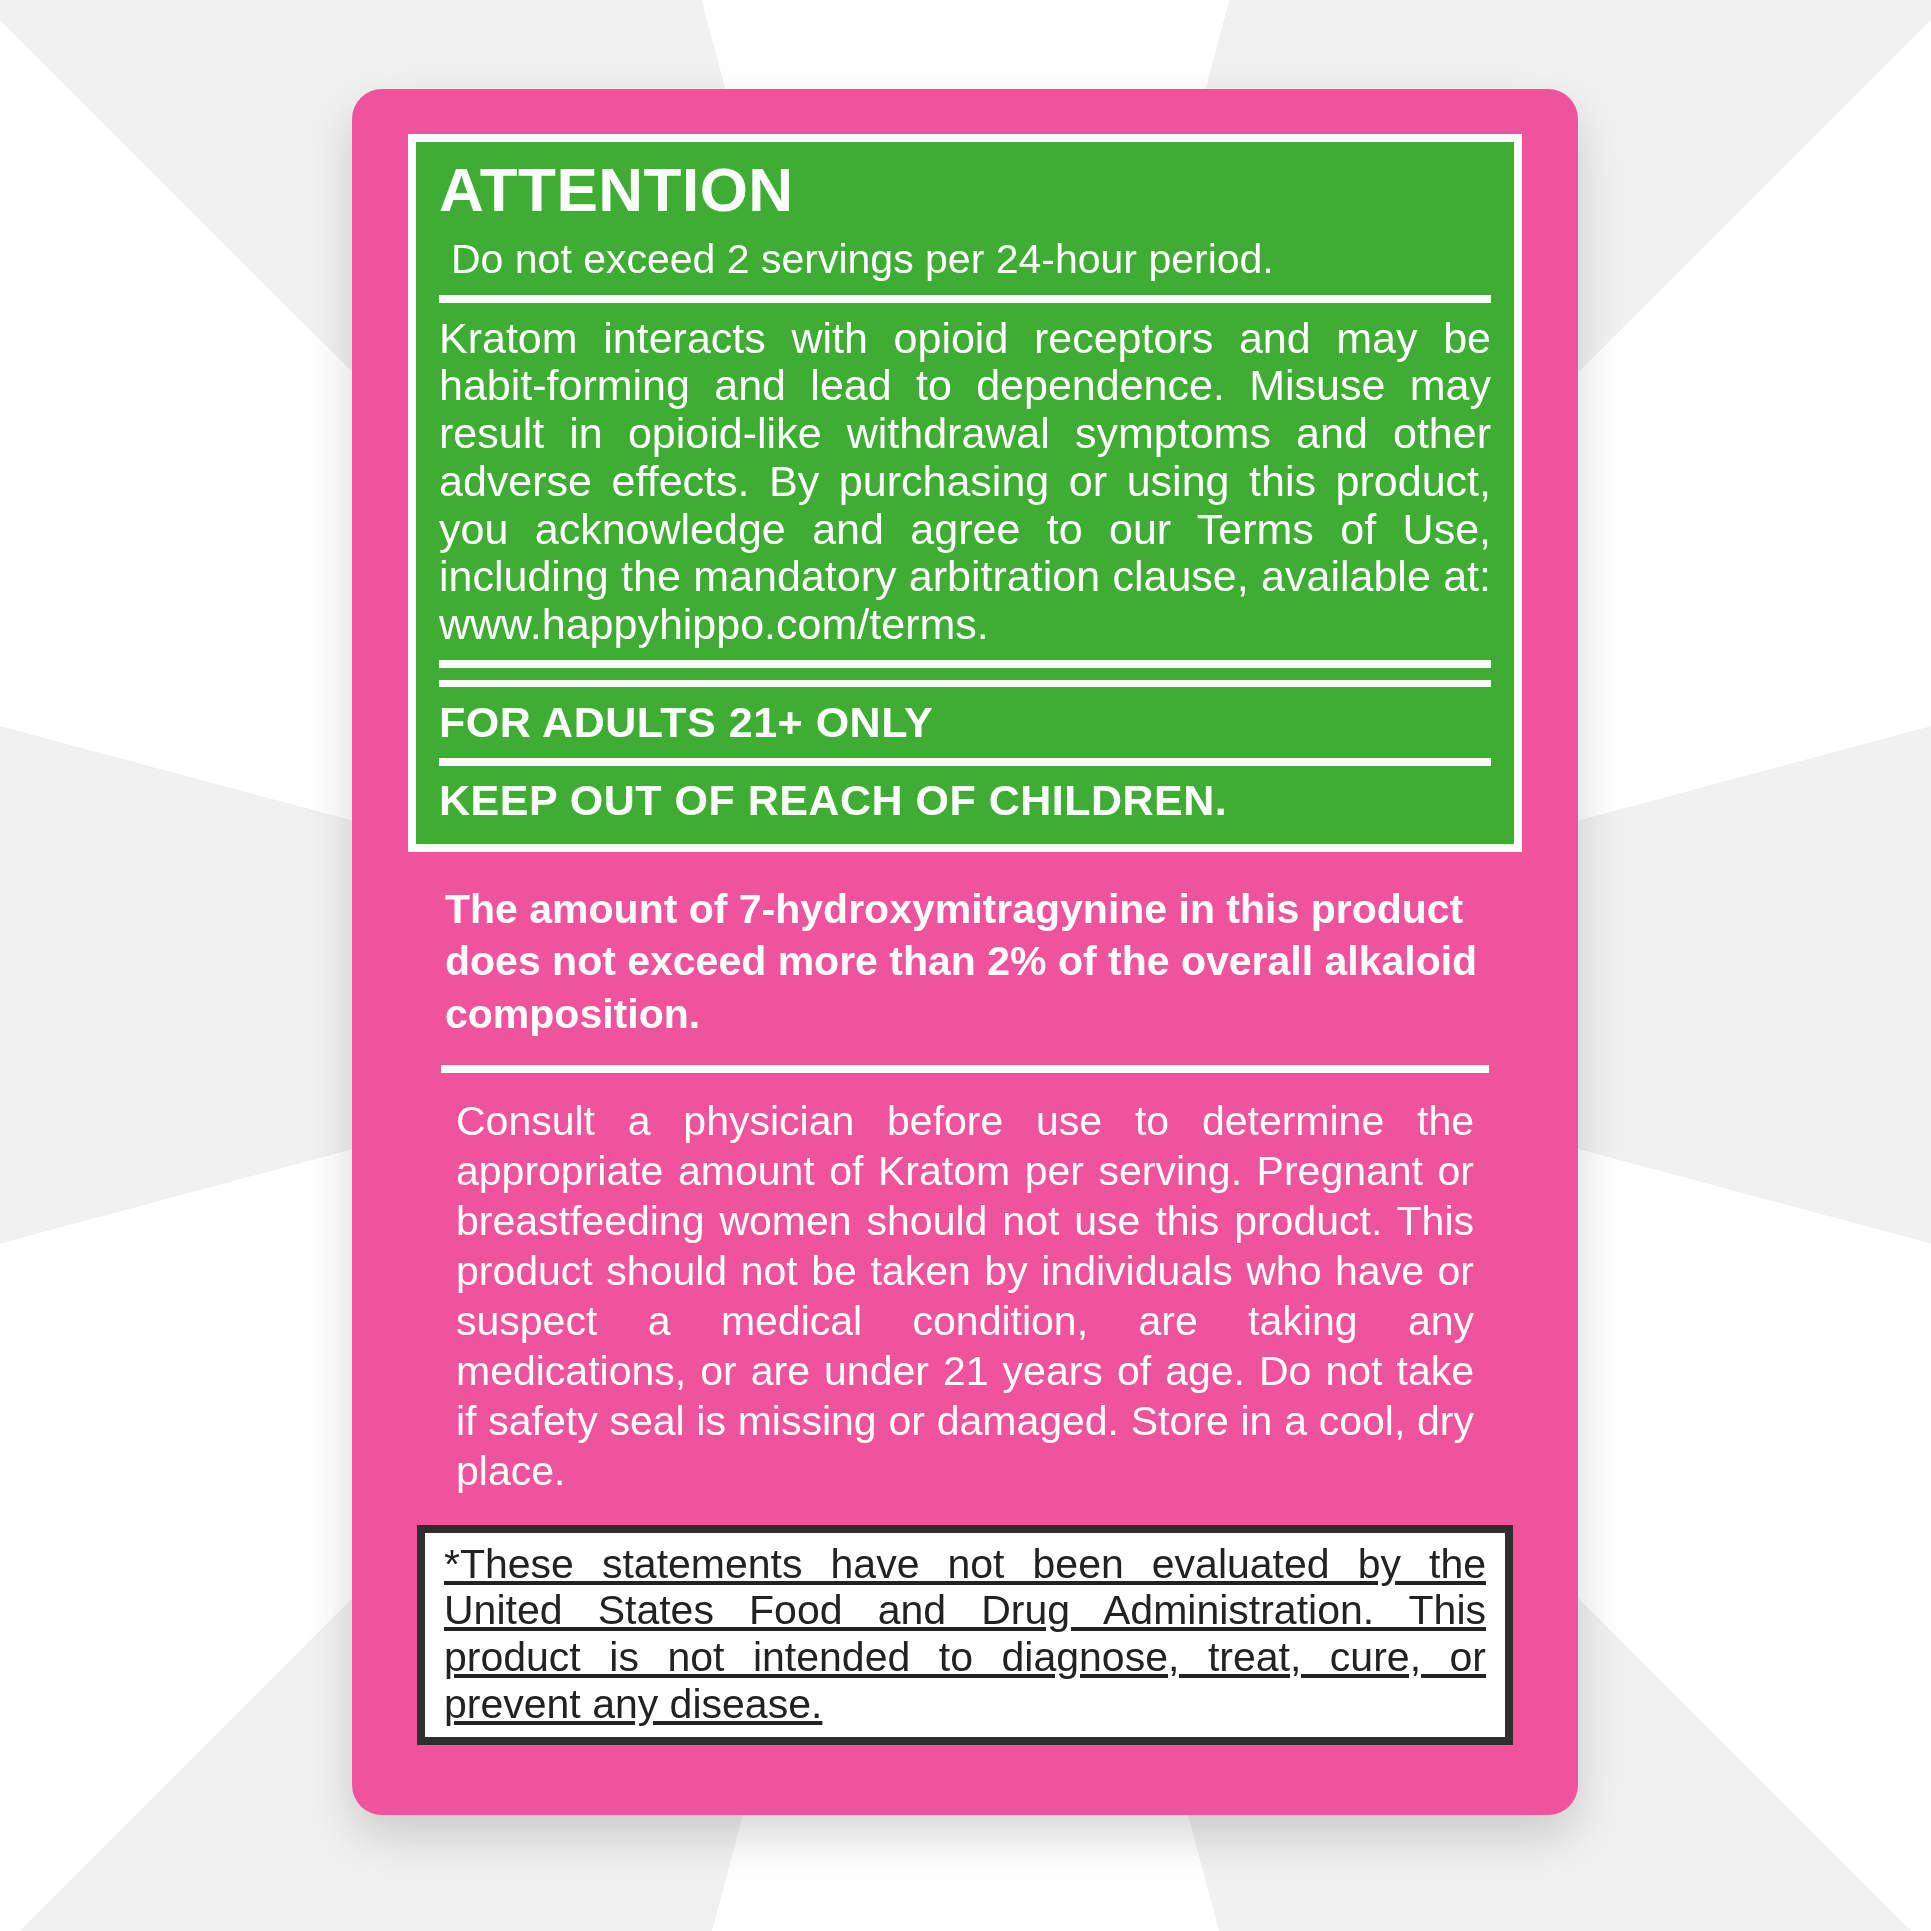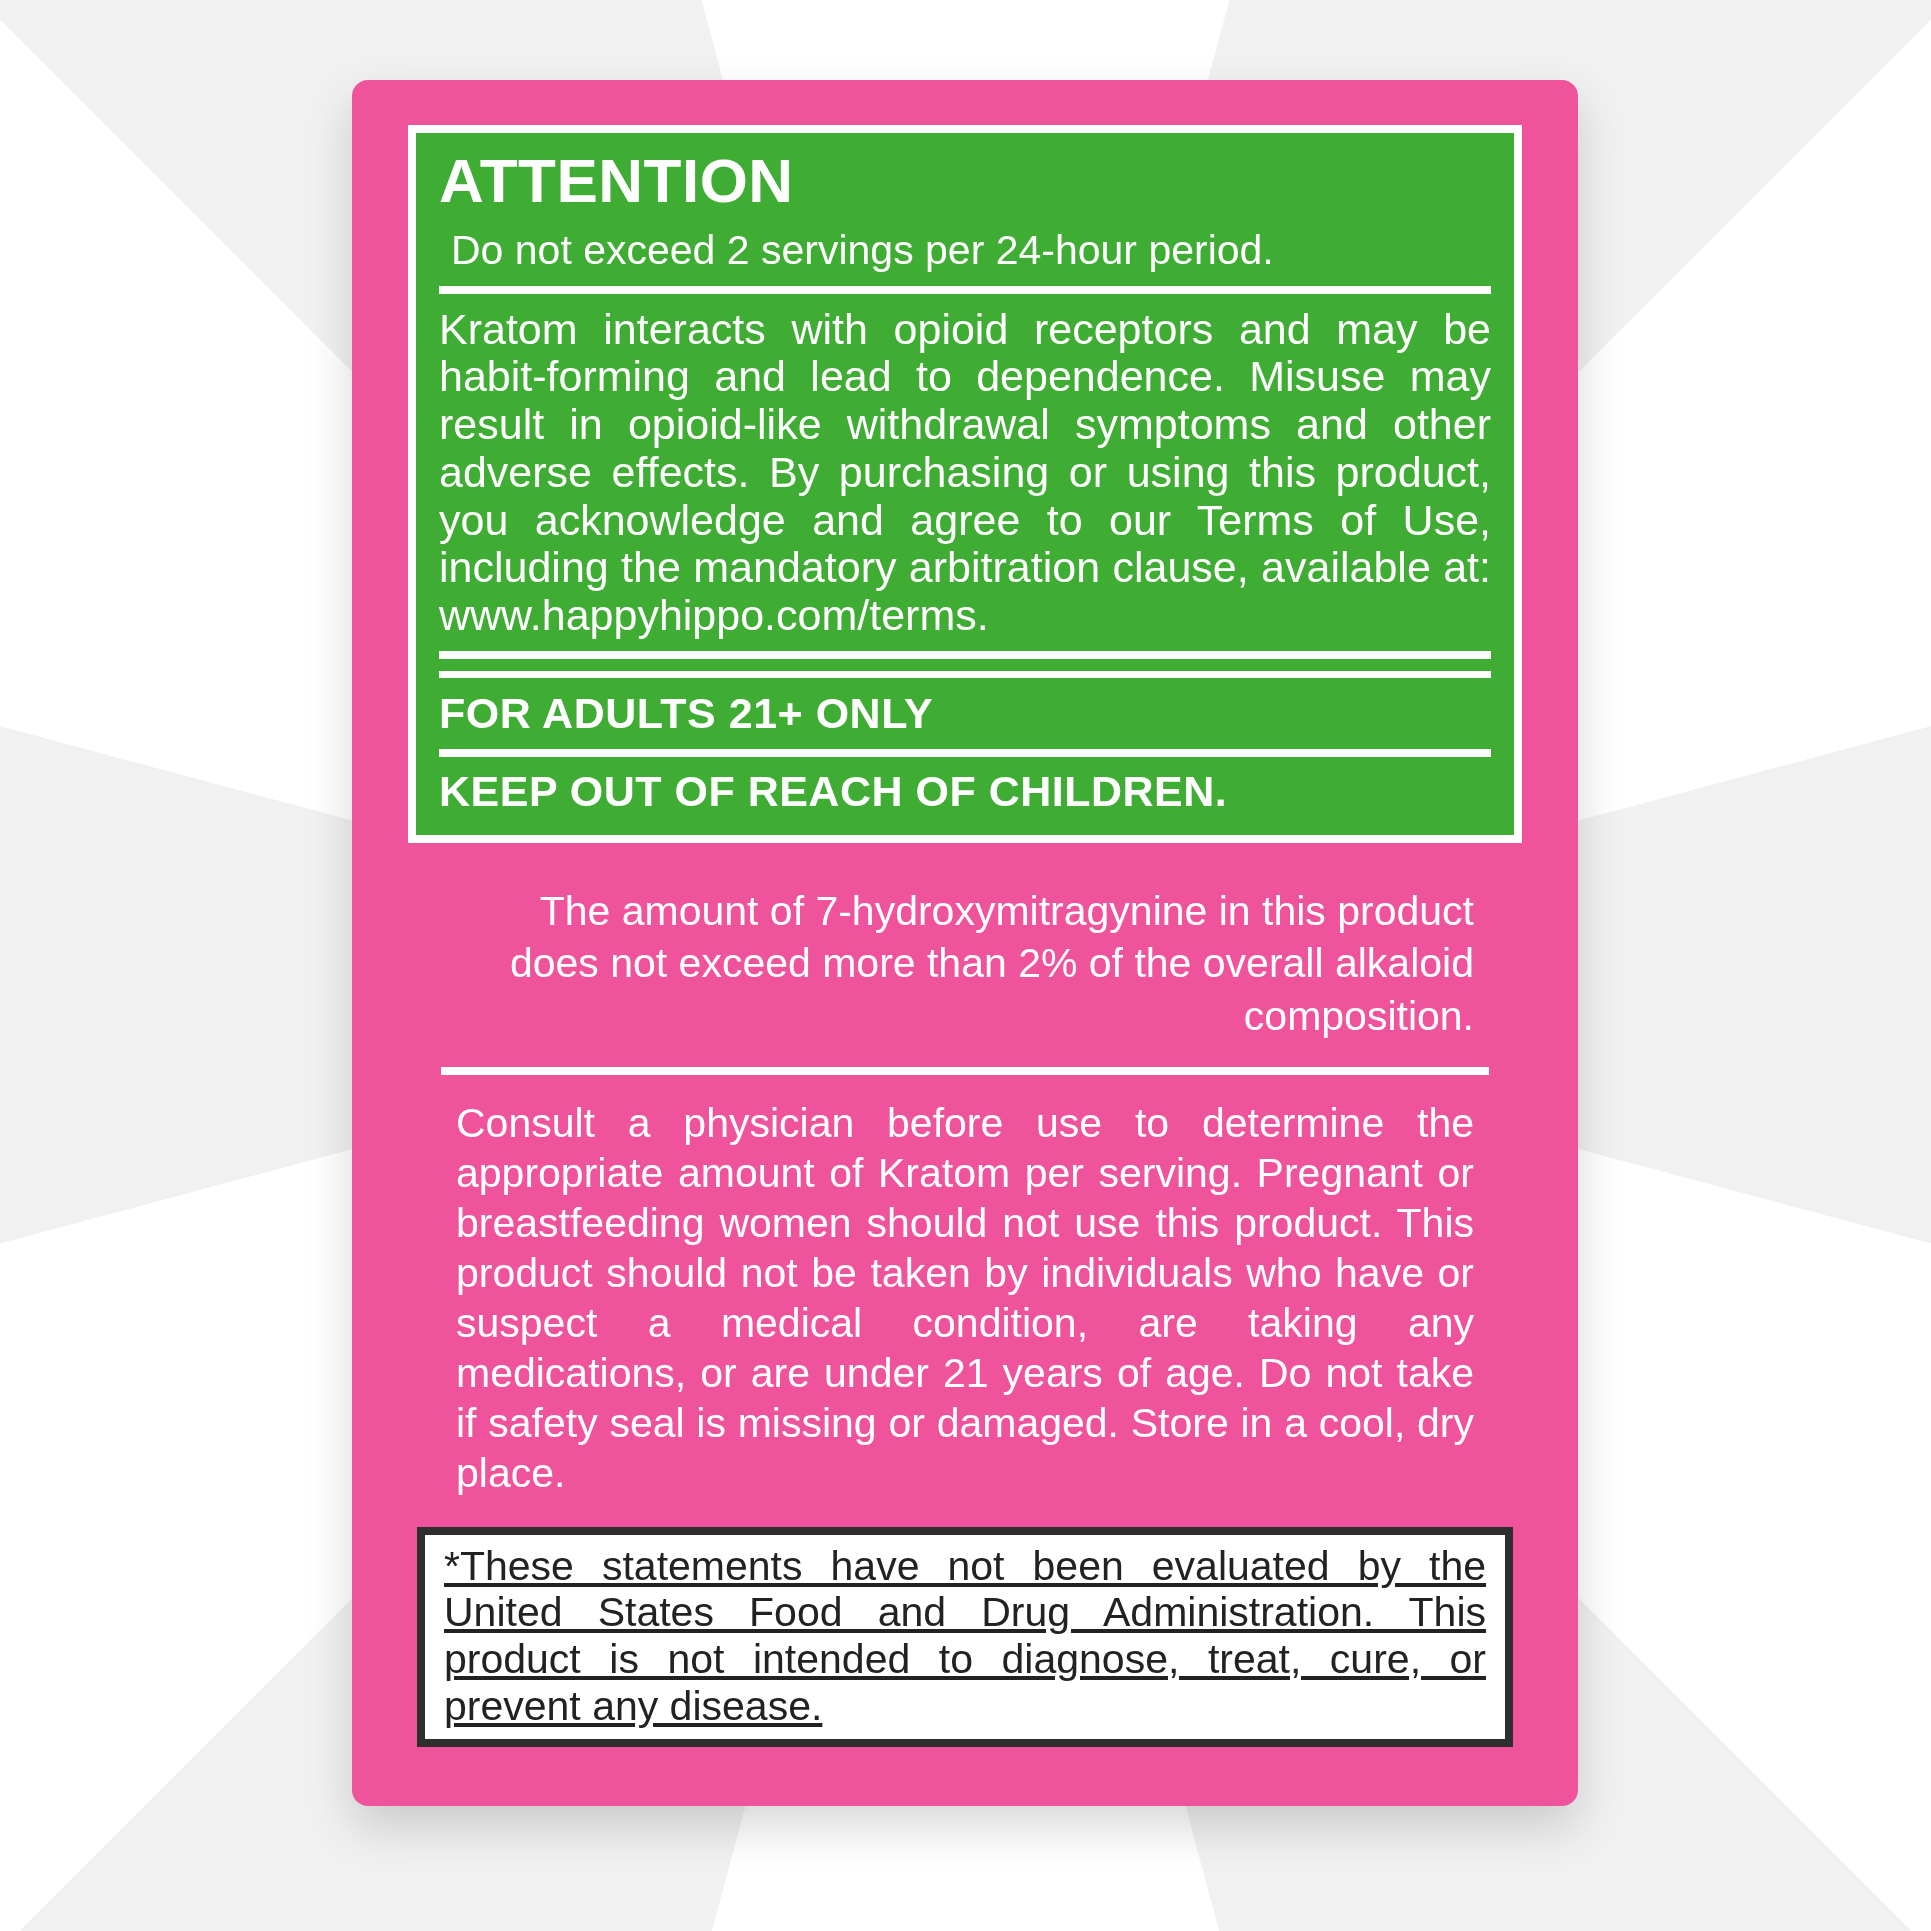--- a/index.html
+++ b/index.html
@@ -22,24 +22,24 @@
       conic-gradient(from 195deg at 50% 51%,
         var(--ray-dark) 0deg 30deg,  var(--ray-light) 30deg 60deg,
         var(--ray-dark) 60deg 90deg, var(--ray-light) 90deg 120deg,
         var(--ray-dark) 120deg 150deg, var(--ray-light) 150deg 180deg,
         var(--ray-dark) 180deg 210deg, var(--ray-light) 210deg 240deg,
         var(--ray-dark) 240deg 270deg, var(--ray-light) 270deg 300deg,
         var(--ray-dark) 300deg 330deg, var(--ray-light) 330deg 360deg);
   }
   .card{
     position:absolute;
-    left:352px; top:80px;
+    left:352px; top:89px;
     width:1226px; height:1726px;
     background:var(--pink);
-    border-radius:16px;
+    border-radius:30px;
     box-shadow:0 21px 48px rgba(0,0,0,0.16);
     padding:45px 56px 0 56px;
   }
   .green-panel{
     background:var(--green);
     border:8.7px solid var(--white);
     color:var(--white);
     padding:13.5px 23px 15.4px 23px;
   }
   .gp-heading{
@@ -73,23 +73,24 @@
     text-align:left;
     letter-spacing:0.5px;
     line-height:1.1;
   }
   .pink-section{
     color:var(--white);
     padding:27px 33px 0 33px;
     font-size:41px;
   }
   .ps-p1{
-    margin:15px;
+    margin:4px;
     line-height:1.28;
-    text-align:right;
+    text-align:left;
+    font-weight:bold;
   }
   .rule-pink{
     margin:25px 0 23px 0;
   }
   .ps-p2{
     margin:15px;
     line-height:1.22;
     text-align:justify;
   }
   .disclaimer-box{

